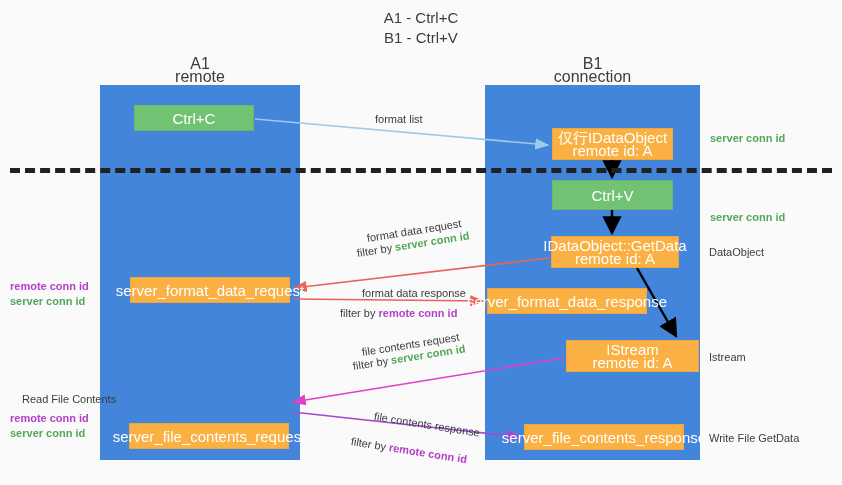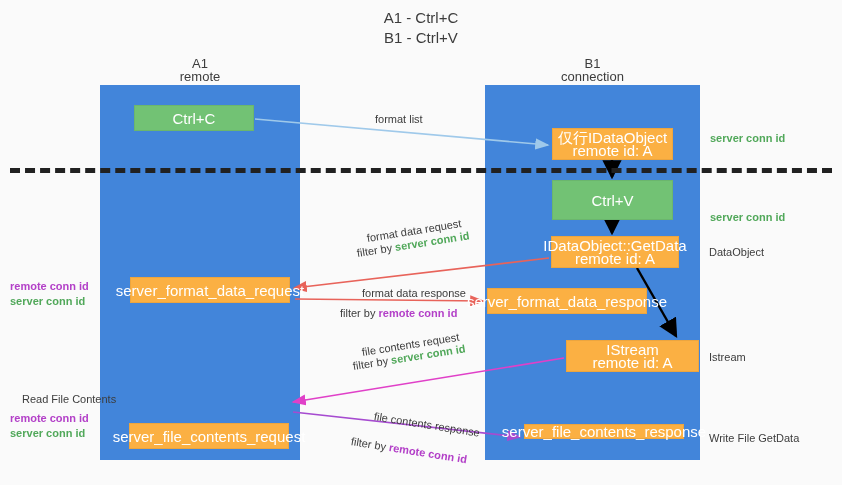--- a/index.html
+++ b/index.html
@@ -37,21 +37,21 @@
     text-align: center;
     font-size: 15px;
     color: #3c3c3c;
     line-height: 20px;
     white-space: pre-line;
   }
   
   .lane-header {
     position: absolute;
     text-align: center;
-    font-size: 13px;
+    font-size: 16px;
     color: #3c3c3c;
     line-height: 13px;
     white-space: pre-line;
   }
   #lane-head-a1 { left: 100px; top: 57px; width: 200px; }
   #lane-head-b1 { left: 485px; top: 57px; width: 215px; }
   
   .lane {
     position: absolute;
     background: #4285da;
@@ -82,27 +82,27 @@
     text-align: center;
     line-height: 13px;
     white-space: pre-line;
     border: 1px solid rgba(0,0,0,0.06);
   }
   .node.green { background: #72c274; }
   .node.orange { background: #fbb043; }
 
   #node-ctrl-c   { left: 134px; top: 105px; width: 120px; height: 26px; }
   #node-idataobj { left: 552px; top: 128px; width: 121px; height: 32px; }
-  #node-ctrl-v   { left: 552px; top: 180px; width: 121px; height: 40px; }
+  #node-ctrl-v   { left: 552px; top: 180px; width: 121px; height: 30px; }
   #node-getdata  { left: 551px; top: 236px; width: 128px; height: 32px; }
   #node-istream  { left: 566px; top: 340px; width: 133px; height: 32px; }
   #node-sfdreq   { left: 130px; top: 277px; width: 160px; height: 26px; }
   #node-sfdresp  { left: 487px; top: 288px; width: 160px; height: 26px; }
   #node-sfcreq   { left: 129px; top: 393px; width: 160px; height: 26px; margin-top: 30px; }
-  #node-sfcresp  { left: 524px; top: 424px; width: 160px; height: 15px; }
+  #node-sfcresp  { left: 524px; top: 424px; width: 160px; height: 26px; }
 
   
   .ann {
     position: absolute;
     font-size: 11px;
     color: #3c3c3c;
     line-height: 15px;
     white-space: nowrap;
   }
   .ann.green  { color: #51a85a; font-weight: bold; }

